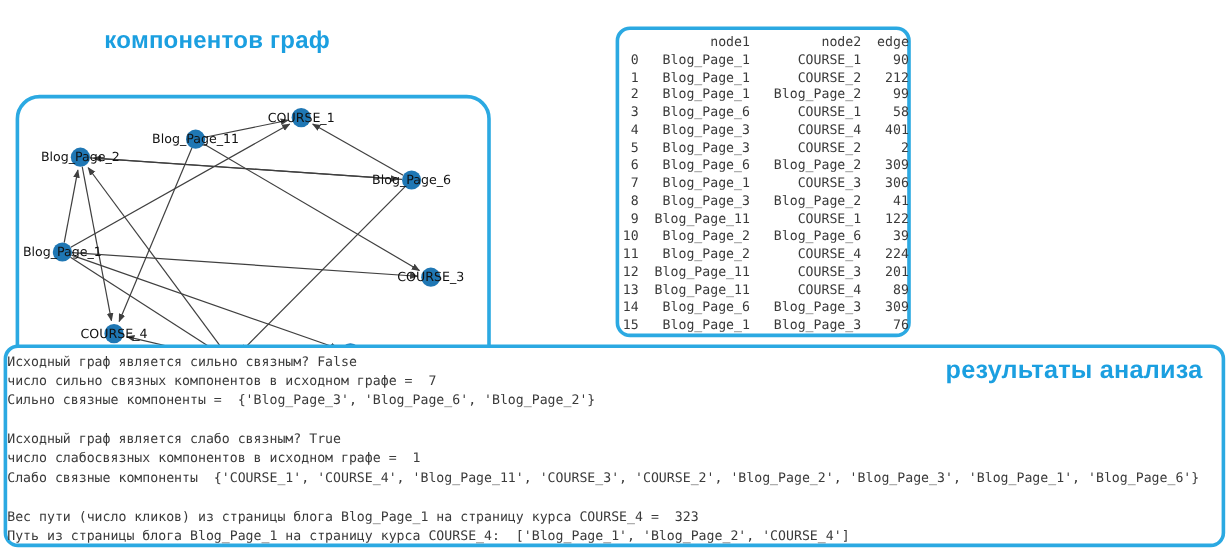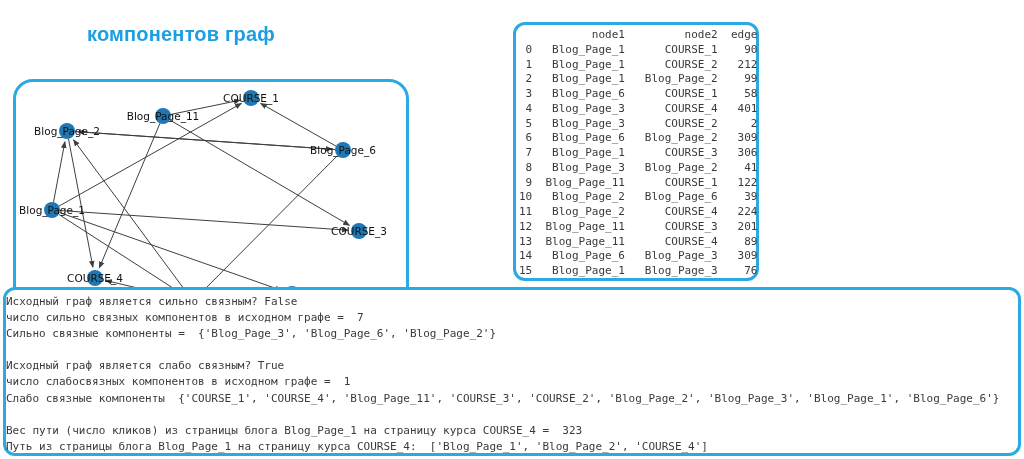--- a/index.html
+++ b/index.html
@@ -74,16 +74,17 @@
         </g>
     </svg>
   </div>
 
 
   <div class="panel table-panel">
     <div id="data-table" class="mono"><div>           node1         node2  edge</div><div> 0   Blog_Page_1      COURSE_1    90</div><div> 1   Blog_Page_1      COURSE_2   212</div><div> 2   Blog_Page_1   Blog_Page_2    99</div><div> 3   Blog_Page_6      COURSE_1    58</div><div> 4   Blog_Page_3      COURSE_4   401</div><div> 5   Blog_Page_3      COURSE_2     2</div><div> 6   Blog_Page_6   Blog_Page_2   309</div><div> 7   Blog_Page_1      COURSE_3   306</div><div> 8   Blog_Page_3   Blog_Page_2    41</div><div> 9  Blog_Page_11      COURSE_1   122</div><div>10   Blog_Page_2   Blog_Page_6    39</div><div>11   Blog_Page_2      COURSE_4   224</div><div>12  Blog_Page_11      COURSE_3   201</div><div>13  Blog_Page_11      COURSE_4    89</div><div>14   Blog_Page_6   Blog_Page_3   309</div><div>15   Blog_Page_1   Blog_Page_3    76</div></div>
   </div>
 
   <div class="panel results-panel">
+    <div class="title results-title">результаты анализа</div>
     <div id="console-output" class="mono" style="color: rgb(58, 58, 58);"><div>Исходный граф является сильно связным? False</div><div>число сильно связных компонентов в исходном графе =  7</div><div>Сильно связные компоненты =  {'Blog_Page_3', 'Blog_Page_6', 'Blog_Page_2'}</div><div>&nbsp;</div><div>Исходный граф является слабо связным? True</div><div>число слабосвязных компонентов в исходном графе =  1</div><div>Слабо связные компоненты  {'COURSE_1', 'COURSE_4', 'Blog_Page_11', 'COURSE_3', 'COURSE_2', 'Blog_Page_2', 'Blog_Page_3', 'Blog_Page_1', 'Blog_Page_6'}</div><div>&nbsp;</div><div>Вес пути (число кликов) из страницы блога Blog_Page_1 на страницу курса COURSE_4 =  323</div><div>Путь из страницы блога Blog_Page_1 на страницу курса COURSE_4:  ['Blog_Page_1', 'Blog_Page_2', 'COURSE_4']</div></div>
   </div>
 
 </div>
 
 </body></html>

